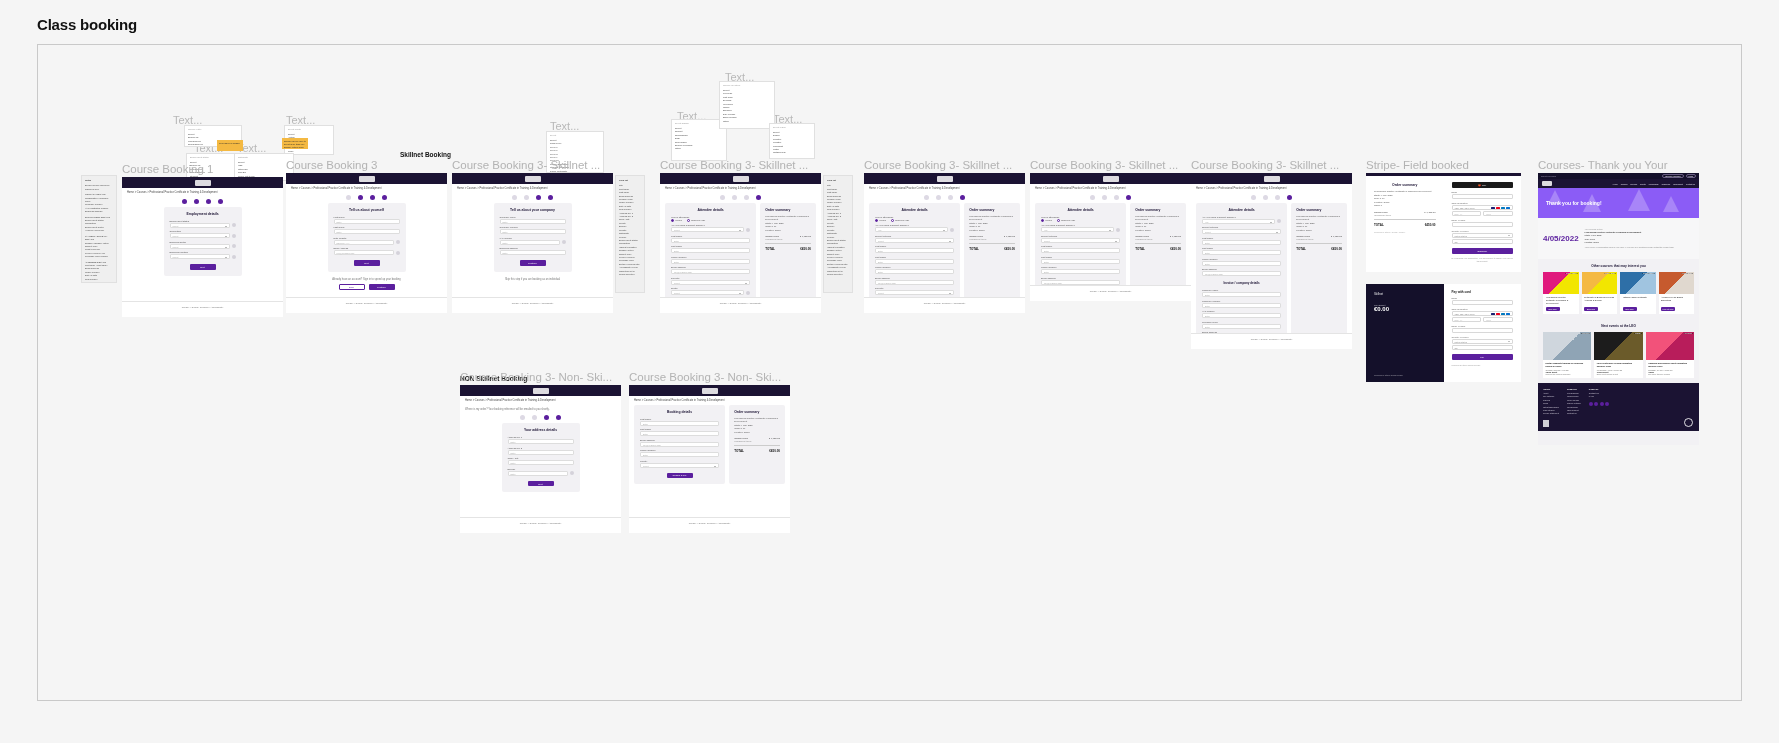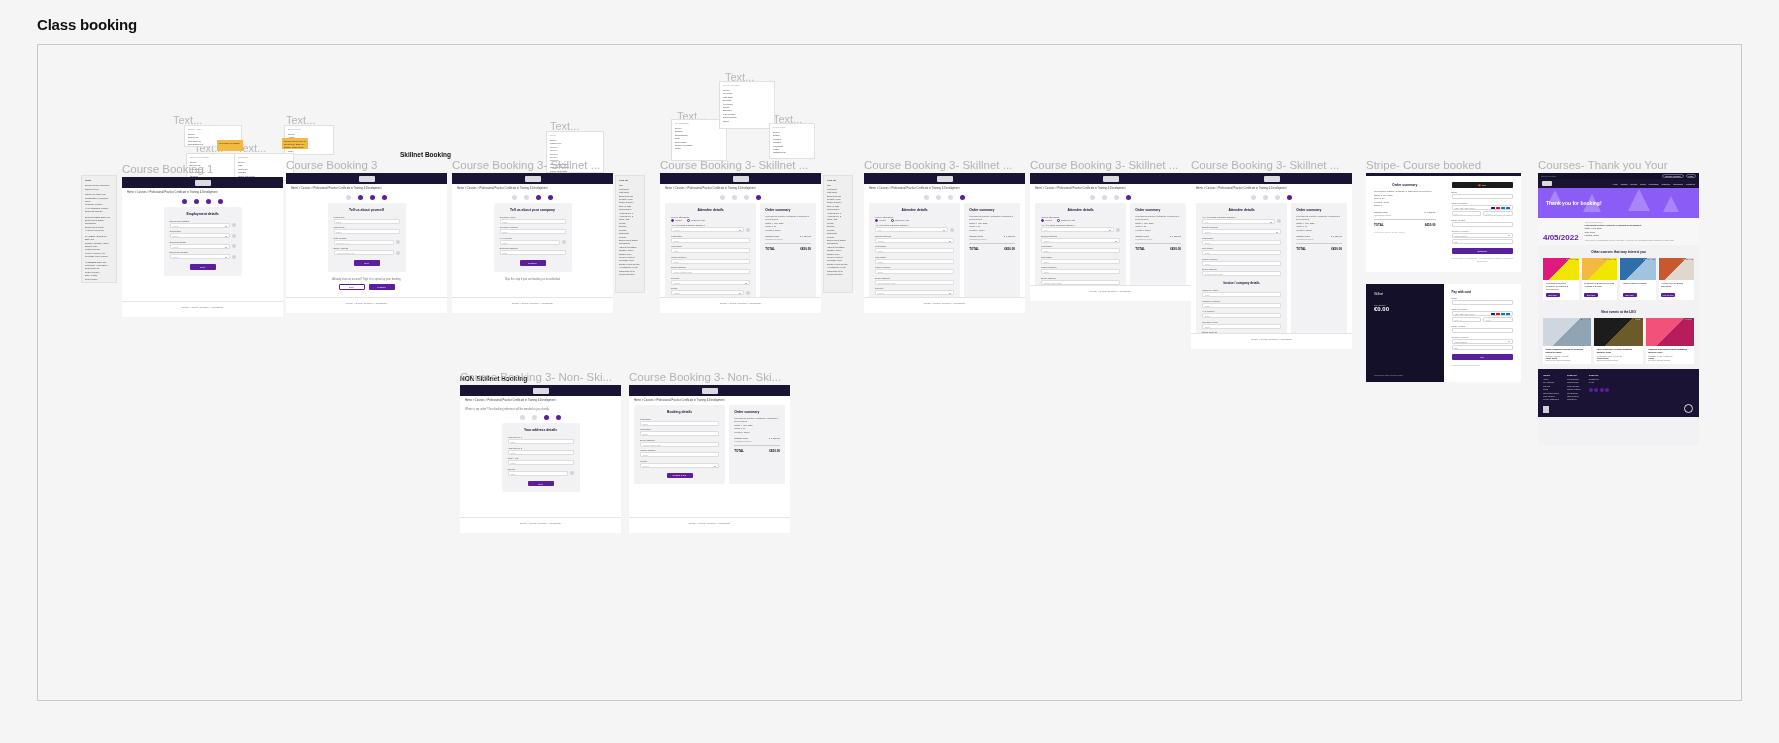--- a/index.html
+++ b/index.html
@@ -133,21 +133,21 @@
   .ty-sect-title { font-size:3.2px; font-weight:bold; text-align:center; color:#1b1333; margin-bottom:4px; }
   .ty-cards { display:flex; gap:3px; }
   .ty-card { flex:1; background:#fff; overflow:hidden; }
   .ty-thumb { height:22px; }
   .ty-cbody { padding:2.5px; }
   .ty-ct { font-size:2.2px; color:#222; line-height:1.4; height:9px; overflow:hidden;}
   .ty-cbtn { margin-top:2px; height:4px; width:14px; background:#5b1f9e; border-radius:1px;
              font-size:1.8px;color:#fff;display:flex;align-items:center;justify-content:center;}
   .ty-foot { background:#1b1333; height:48px; padding:5px; position:relative; }
   .ty-foot-col { font-size:2px; color:#cfcbd8; line-height:1.7; }
-  .dateblock { display:flex; gap:6px; padding:3px 5px; background:#f7f7f8; align-items:flex-end;}
+  .dateblock { display:flex; gap:6px; padding:10px 5px; background:#f7f7f8; align-items:center;}
   .bigdate { font-size:8px; font-weight:bold; color:#5b1f9e; white-space:nowrap; }
 </style>
 </head>
 <body>
 
 <div id="root">
 
   <div class="board-title">Class booking</div>
 
   <div class="canvas">
@@ -1025,21 +1025,21 @@
                 <div class="sum-total">
                   <span>TOTAL</span>
                   <span>€450.00</span>
                 </div>
               </div>
             </div>
             <div class="footer">Privacy  |  Terms  |  Cookies  |  Accessibility</div>
           </div>
         </div>
         <div class="frame" style="left: 1365px; top: 172px; width: 155px; height: 218px;">
-          <div class="frame-label">Stripe- Course booked</div>
+          <div class="frame-label">Stripe- Field booked</div>
           <div class="frame-body" style="background: rgb(245, 245, 245);">
             <div style="height: 3px; background: rgb(27, 19, 51);"></div>
             <div style="display: flex; height: 96px; background: rgb(242, 241, 244);">
               <div class="stripe-left" style="flex: 1 1 0%; padding: 7px 8px;">
                 <div class="sum-title" style="text-align: center;">Order summary</div>
                 <div class="sum-line">Professional Practice Certificate in Training &amp; Development</div>
                 <div class="sum-line">Starts: 4 May 2022</div>
                 <div class="sum-line">Term: 8-10</div>
                 <div class="sum-line">Location: Online</div>
                 <div class="sum-line">Class: 8</div>

